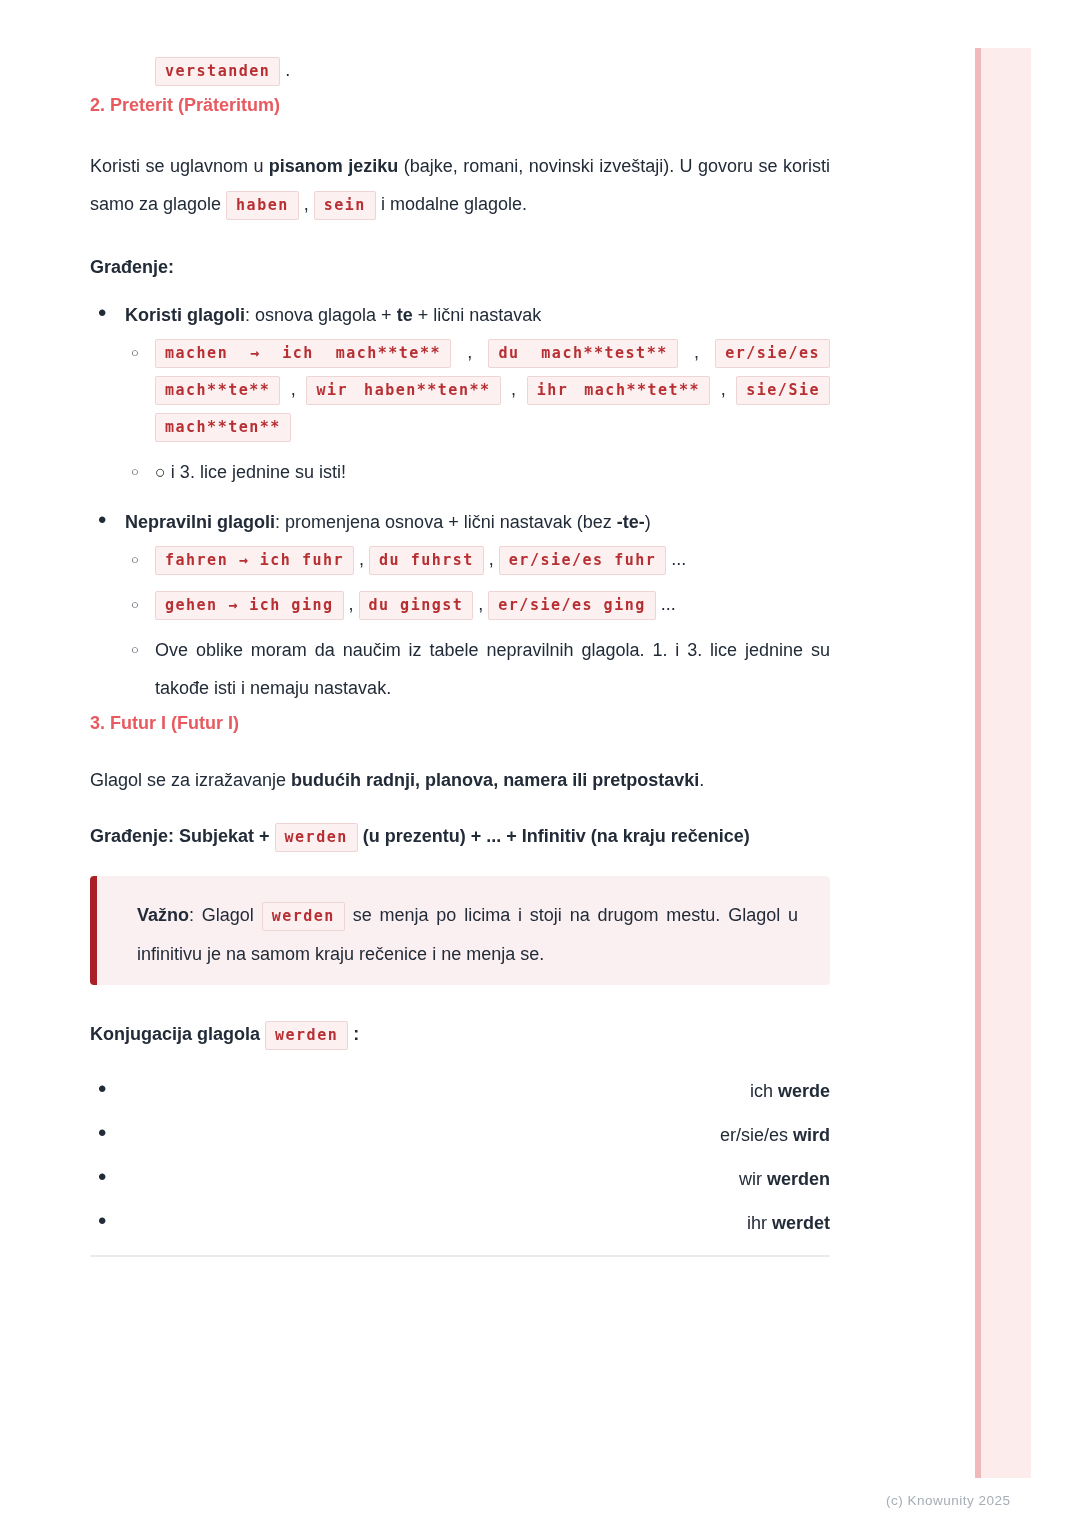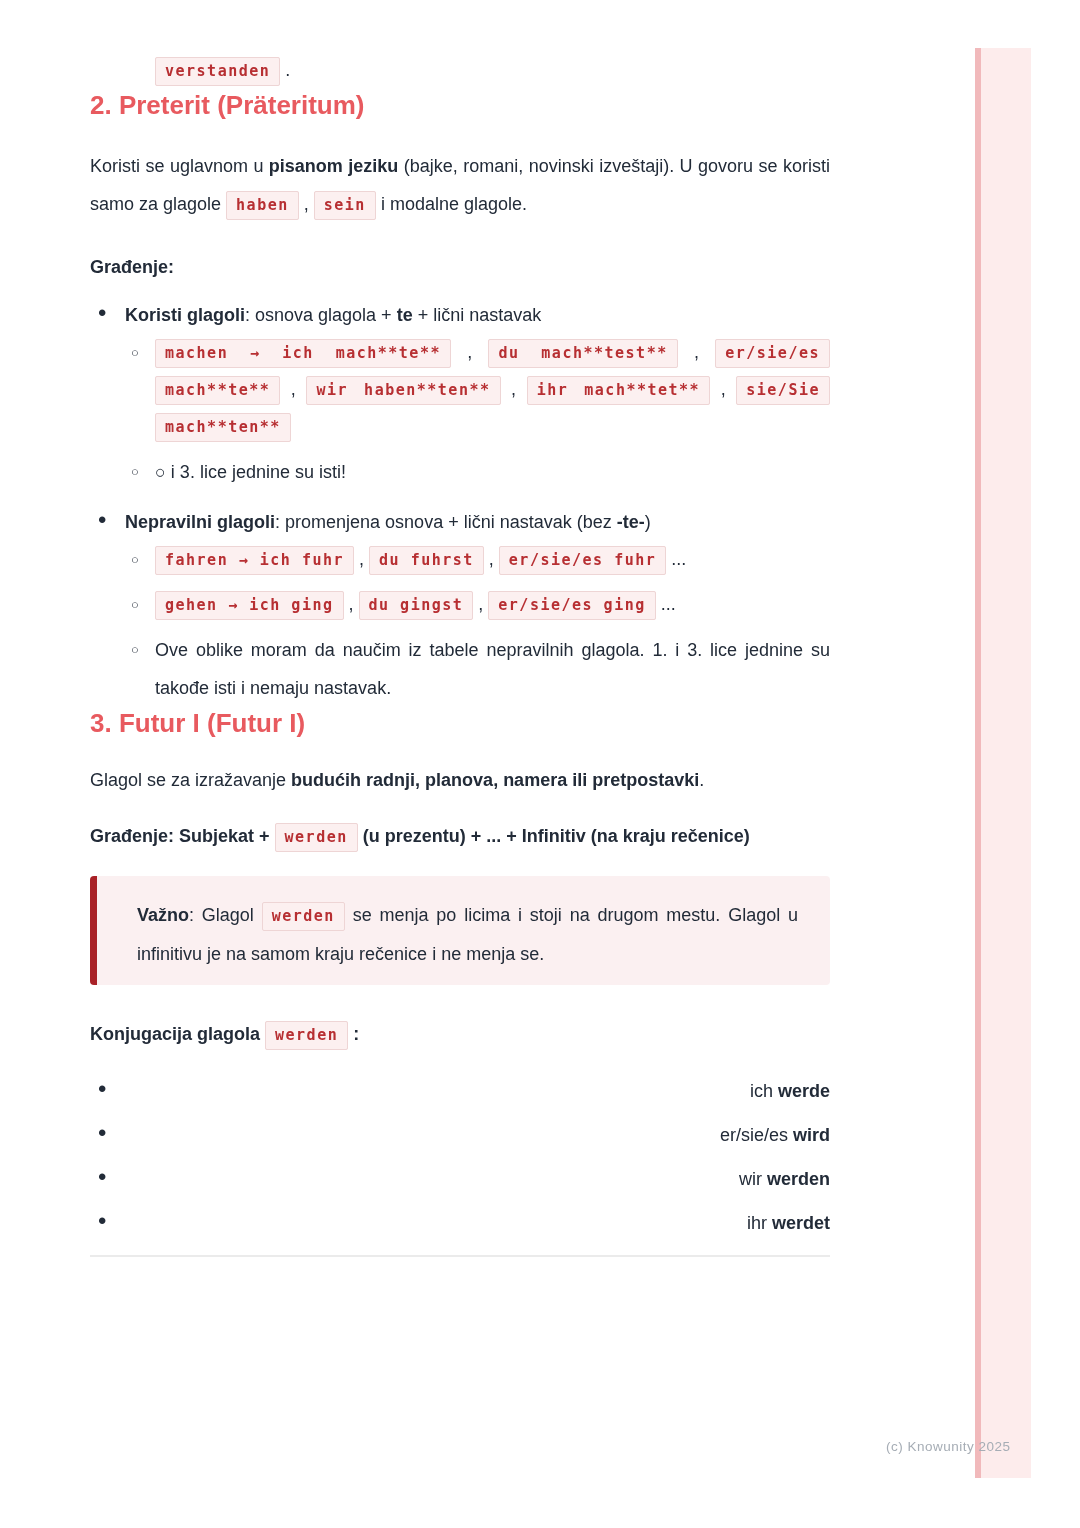--- a/index.html
+++ b/index.html
@@ -31,21 +31,21 @@
     z-index:0;
   }
   .main{
     position:absolute;left:90px;top:0;width:740px;z-index:1;
   }
   .p{
     font-size:18px;line-height:38px;text-align:justify;margin:0;
   }
   .b{font-weight:bold;}
   h2.h{
-    font-size:26px;line-height:32px;font-weight:bold;margin:0;
+    font-size:18px;line-height:32px;font-weight:bold;margin:0;
     color:var(--heading-red);text-align:left;
   }
   .code{
     font-family:"DejaVu Sans Mono",monospace;
     font-weight:bold;
     font-size:15px;
     letter-spacing:1.5px;
     color:var(--code-red);
     background:var(--code-bg);
     border:1px solid var(--code-border);
@@ -104,21 +104,21 @@
     content:"\2022";
     position:absolute;left:8px;top:-2px;
     font-size:24px;line-height:38px;color:var(--text);
   }
   ul.conj-list > li + li{margin-top:6px;}
   hr.divider{
     border:none;border-top:2px solid var(--divider);
     margin:13px 0 0 0;width:740px;
   }
   .watermark{
-    position:absolute;left:886px;top:1439px;z-index:2;
+    position:absolute;left:886px;top:1493px;z-index:2;
     font-size:13.5px;color:var(--watermark);letter-spacing:0.5px;
   }
 </style>
 </head>
 <body>
 
 <div class="side-band"></div>
 
 <div class="main">
 

